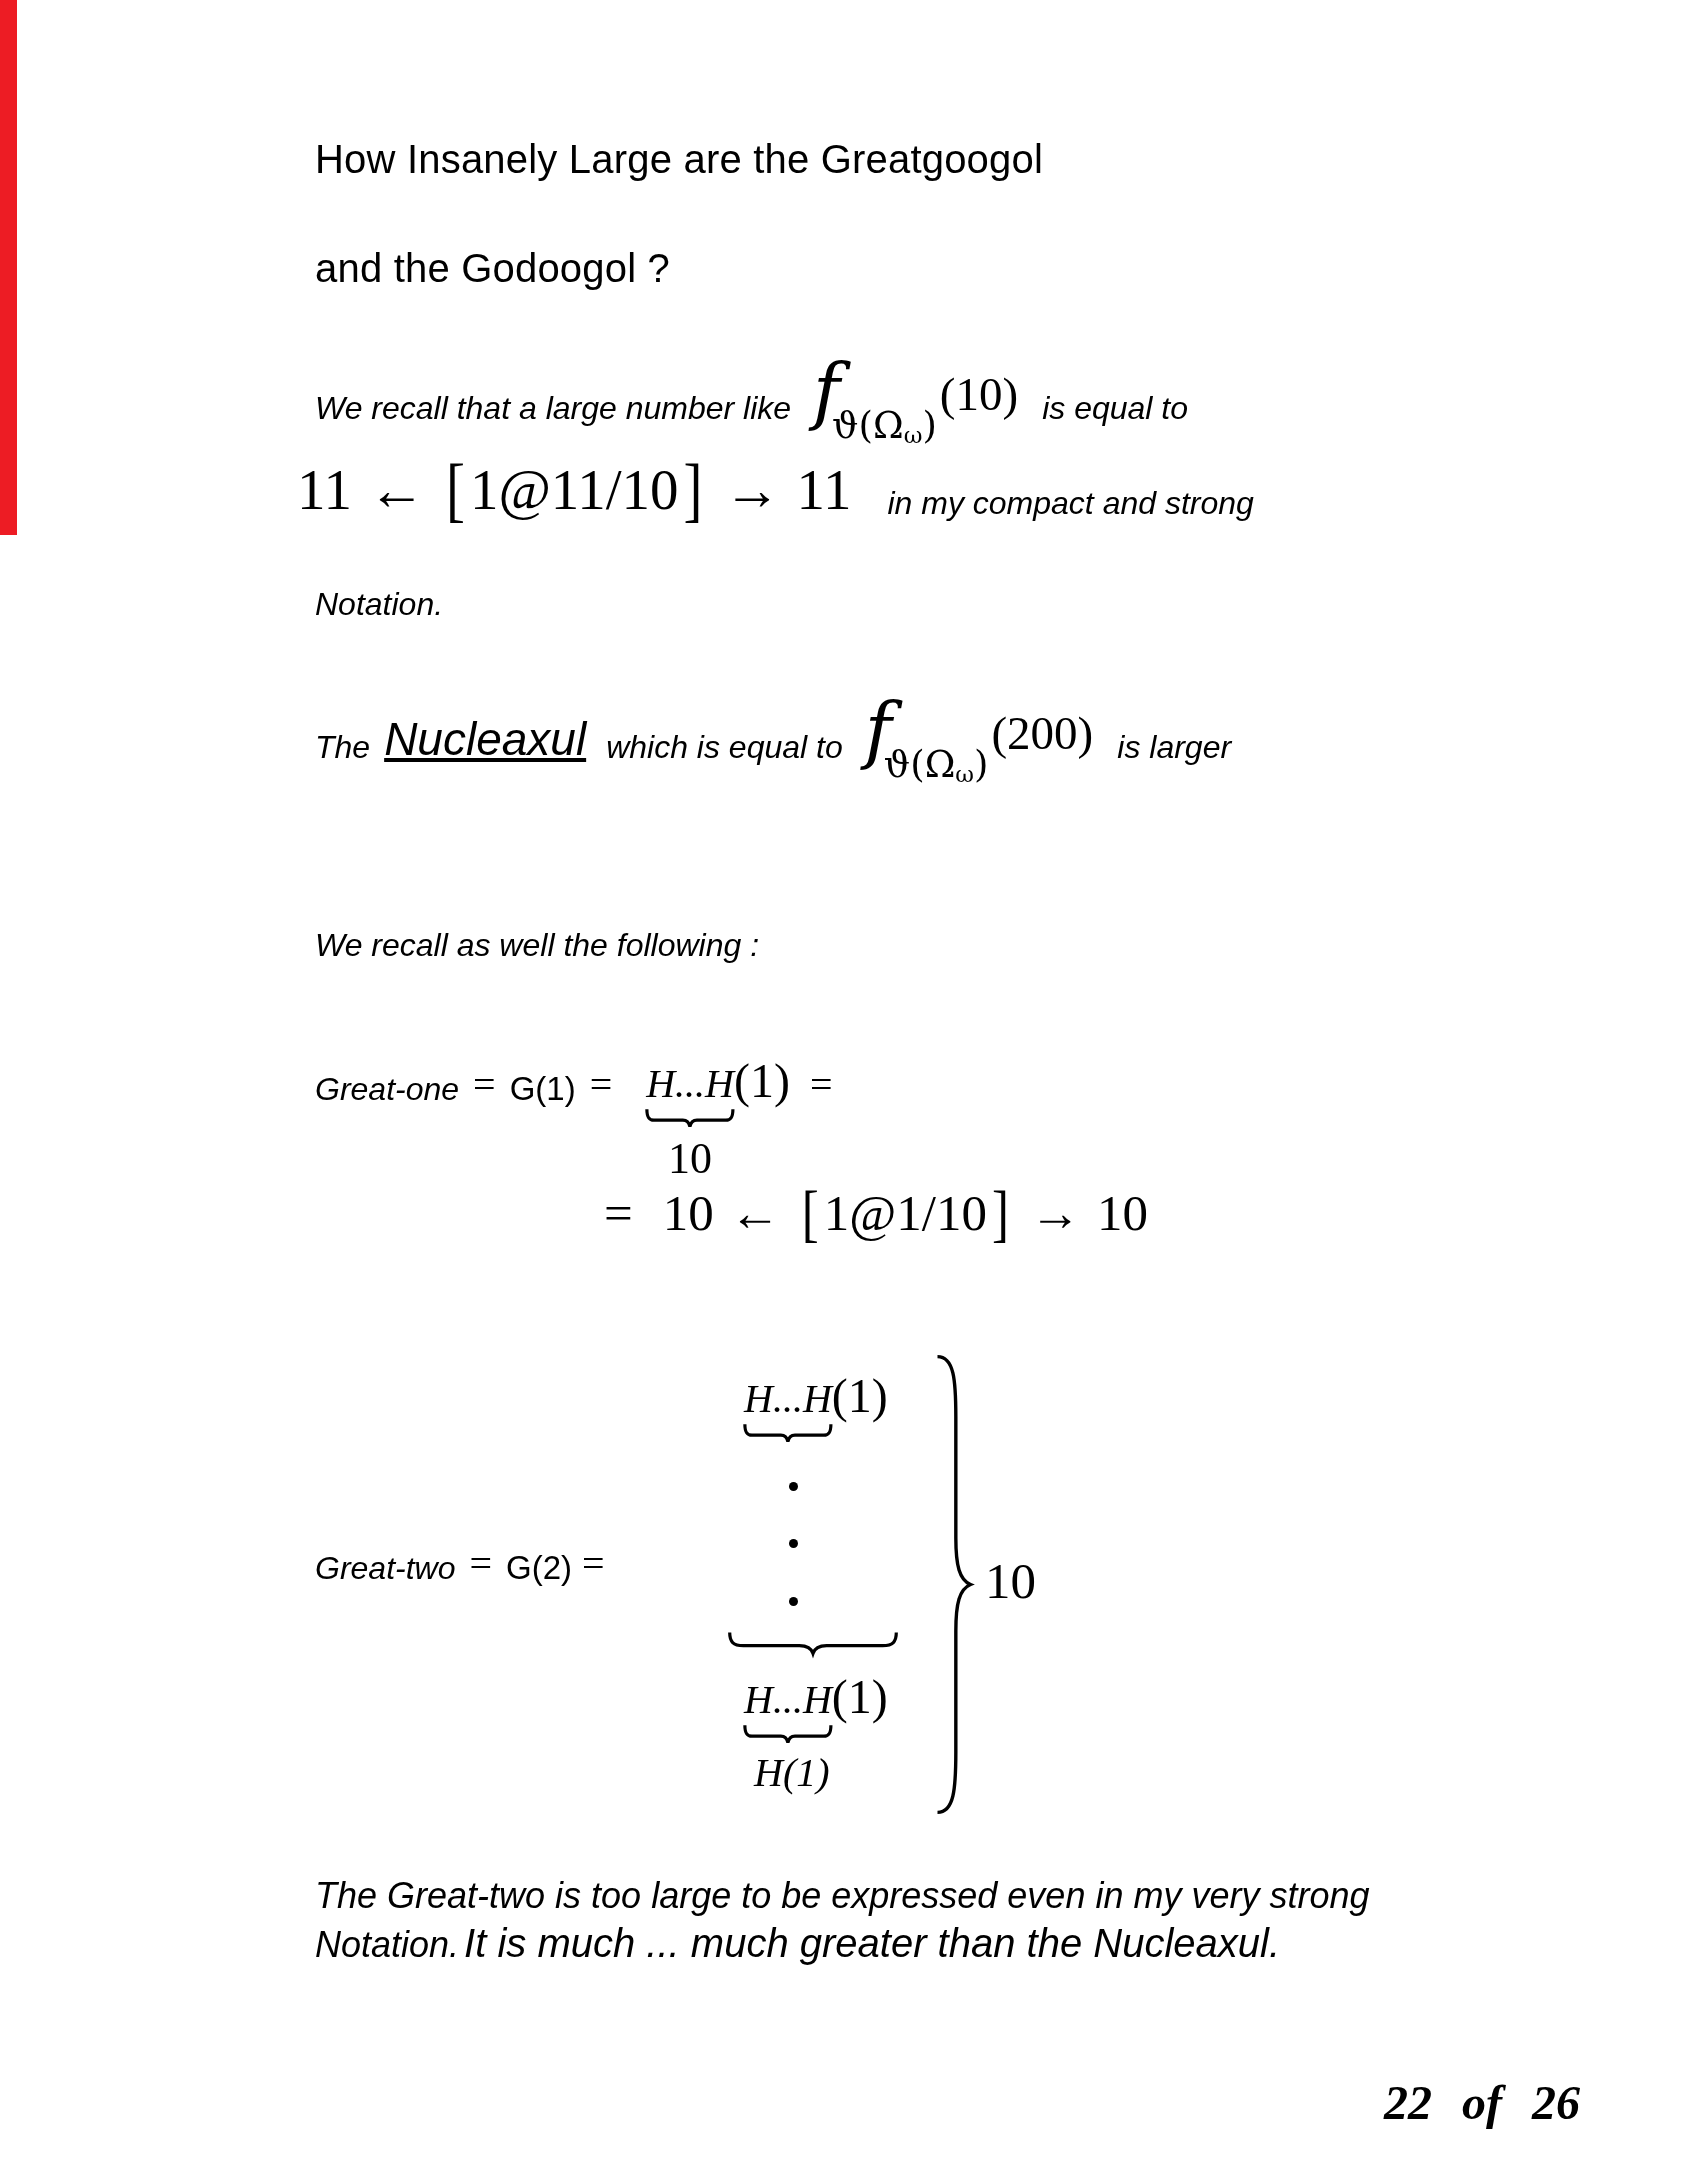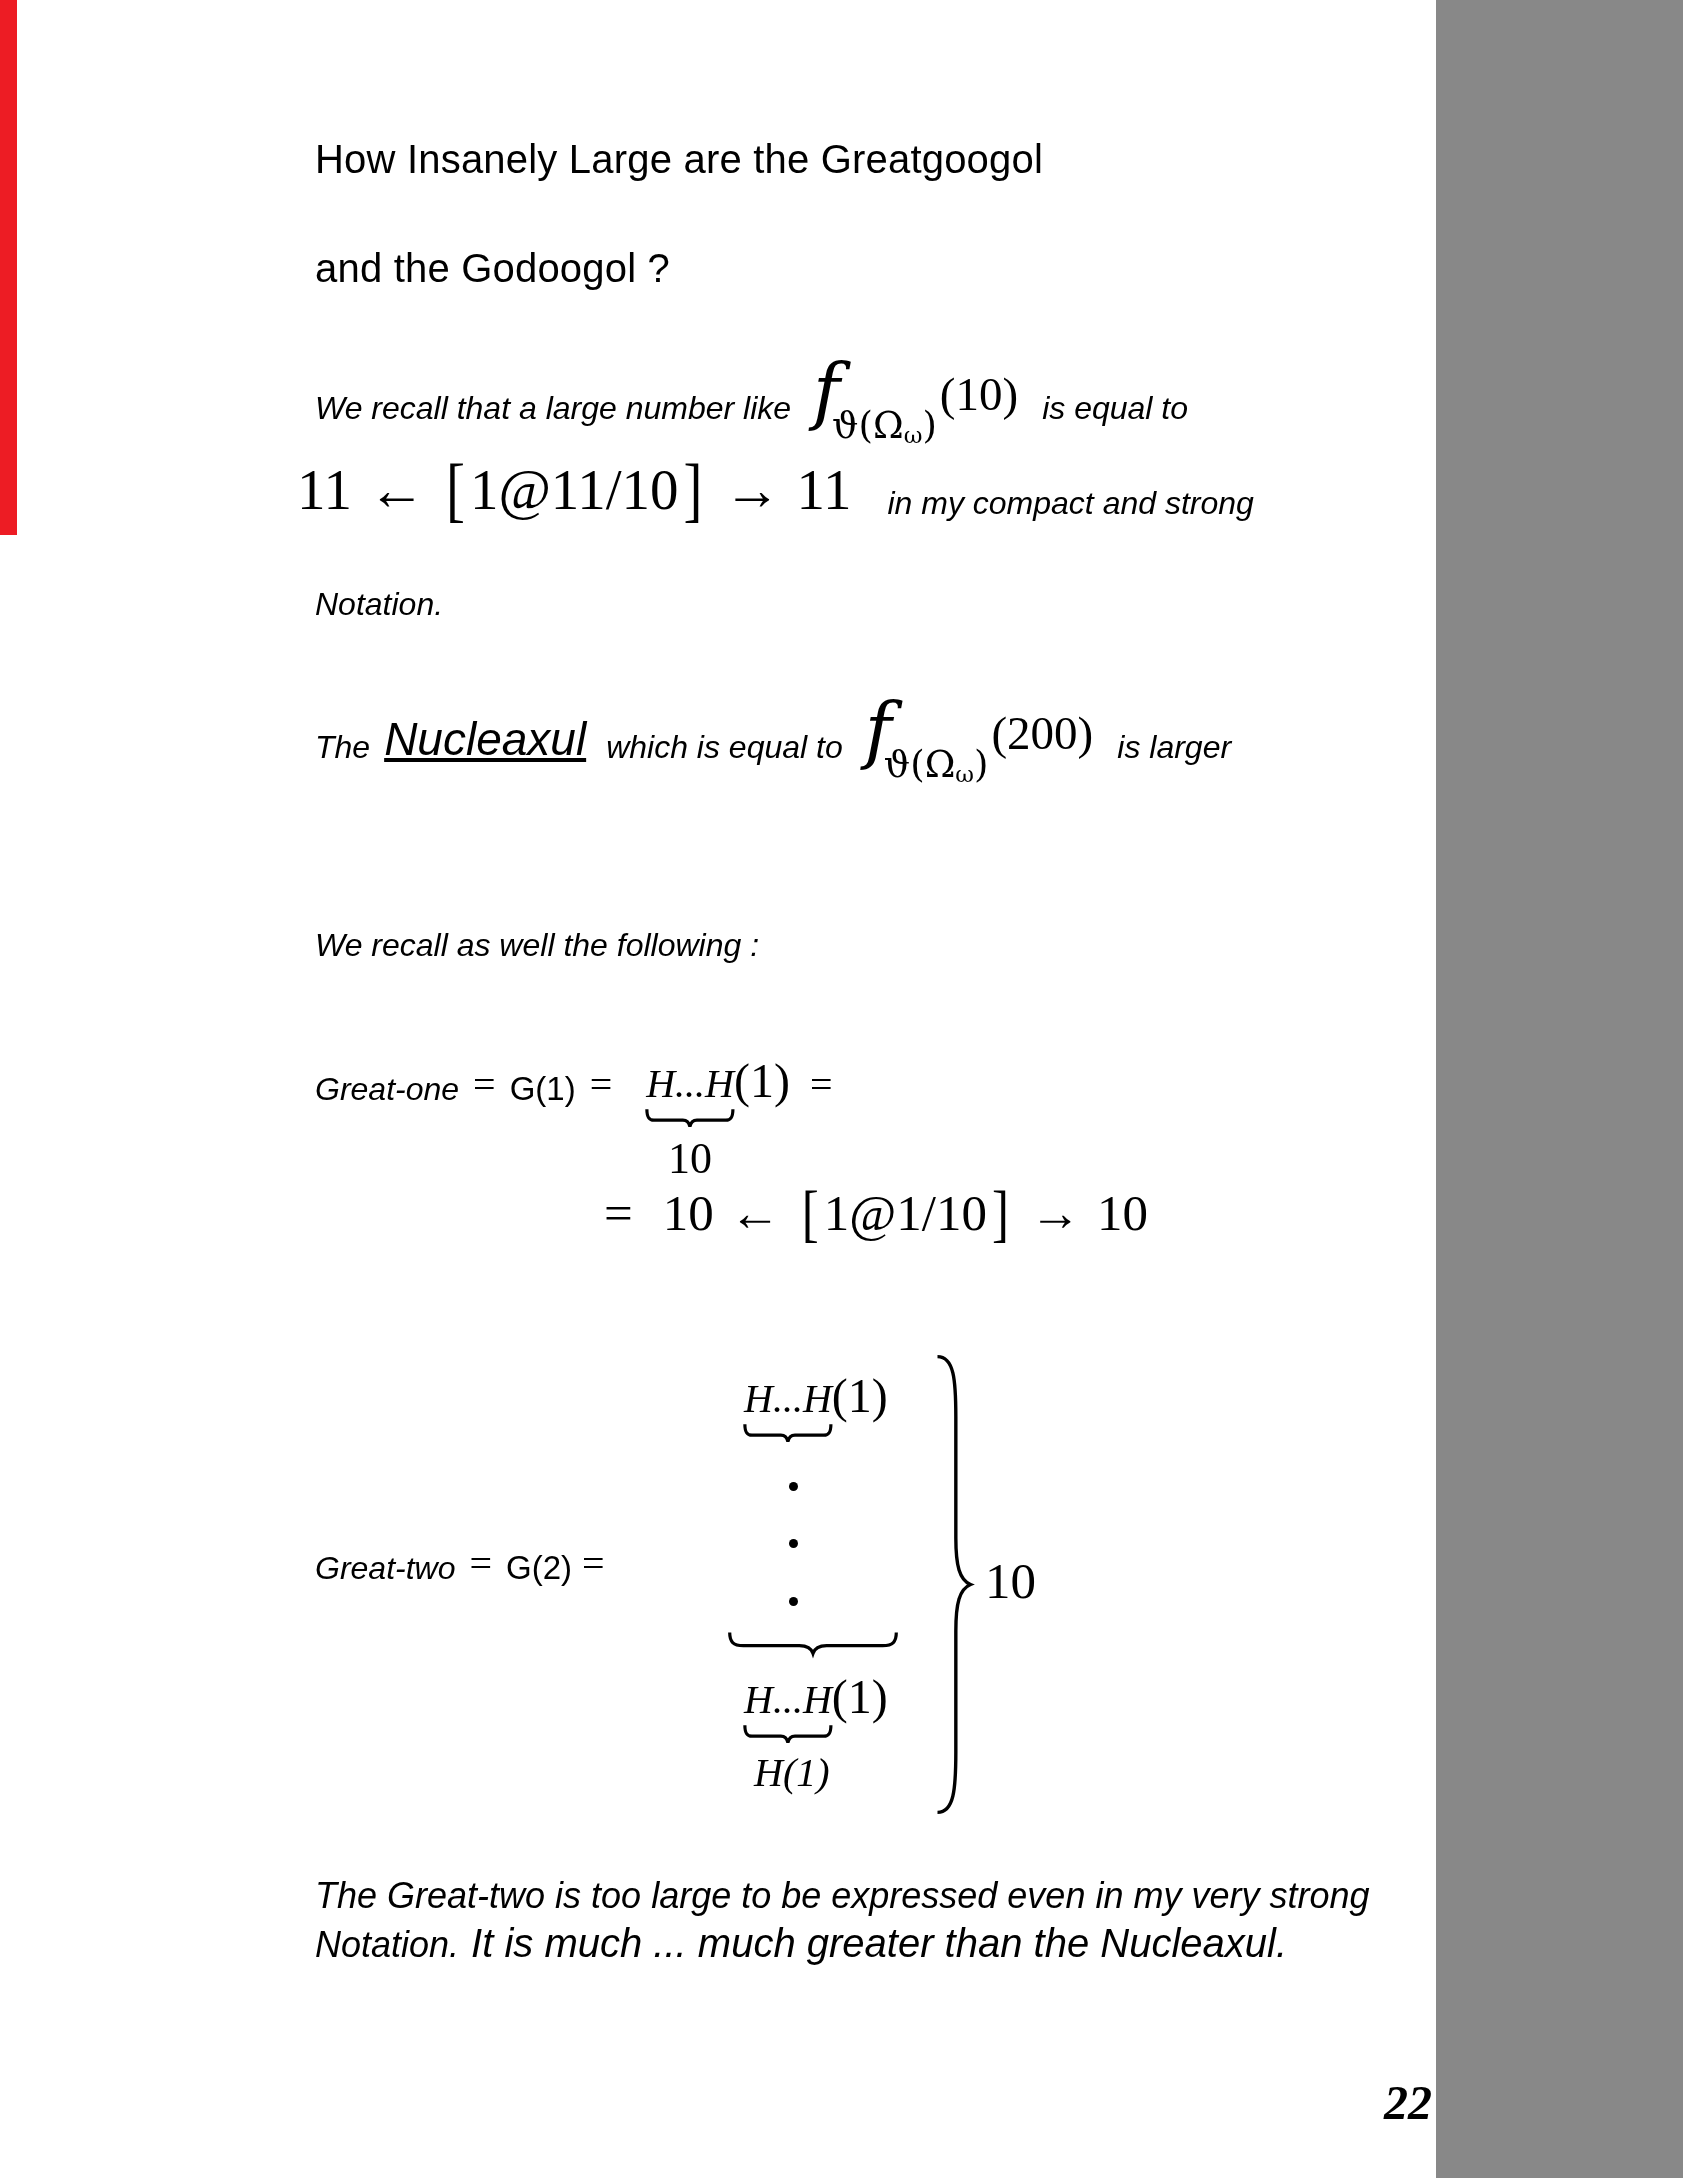--- a/index.html
+++ b/index.html
@@ -1,18 +1,18 @@
 <!DOCTYPE html>
 <html><head>
 <meta charset="utf-8">
 <style>
   html,body{margin:0;padding:0;background:#888;}
   .page{
     position:relative;
-    width:1436px;height:2178px;
+    width:1683px;height:2178px;
     background:#ffffff;
     overflow:hidden;
     font-family:"Liberation Sans",sans-serif;
     color:#000;
   }
   .abs{position:absolute;white-space:nowrap;}
   .row{display:flex;align-items:flex-end;}
   .stripe{position:absolute;left:0;top:0;width:17px;height:535px;background:#ed1c24;}
 
   .title{font-size:40px;font-style:normal;letter-spacing:0.2px;}
@@ -174,19 +174,19 @@
   <div class="abs hit" style="left:754px;top:1750px;">H(1)</div>
 
   <svg class="abs" style="left:932px;top:1352px;width:44px;height:465px;overflow:visible" viewBox="0 0 24 100" preserveAspectRatio="none">
     <path d="M3,1 C12,1 13,6 13,14 L13,40 C13,46 15,49 21,50 C15,51 13,54 13,60 L13,86 C13,94 12,99 3,99" fill="none" stroke="#000" stroke-width="3.4" vector-effect="non-scaling-stroke"></path>
   </svg>
   <div class="abs serif" style="left:985px;top:1552px;font-size:51px">10</div>
 
   <div class="abs bi36" style="left:315px;top:1875px">The Great-two is too large to be expressed even in my very strong</div>
   <div class="abs row" style="left:315px;top:1921px">
     <span class="bi36">Notation.</span>
-    <span class="bi40" style="margin-left:12px">It is much ... much greater than the Nucleaxul.</span>
+    <span class="bi40" style="margin-left:5px">It is much ... much greater than the Nucleaxul.</span>
   </div>
 
   <div class="abs footer" style="left:1384px;top:2075px">22 of 26</div>
 
 </div>
 
 
 </body></html>

